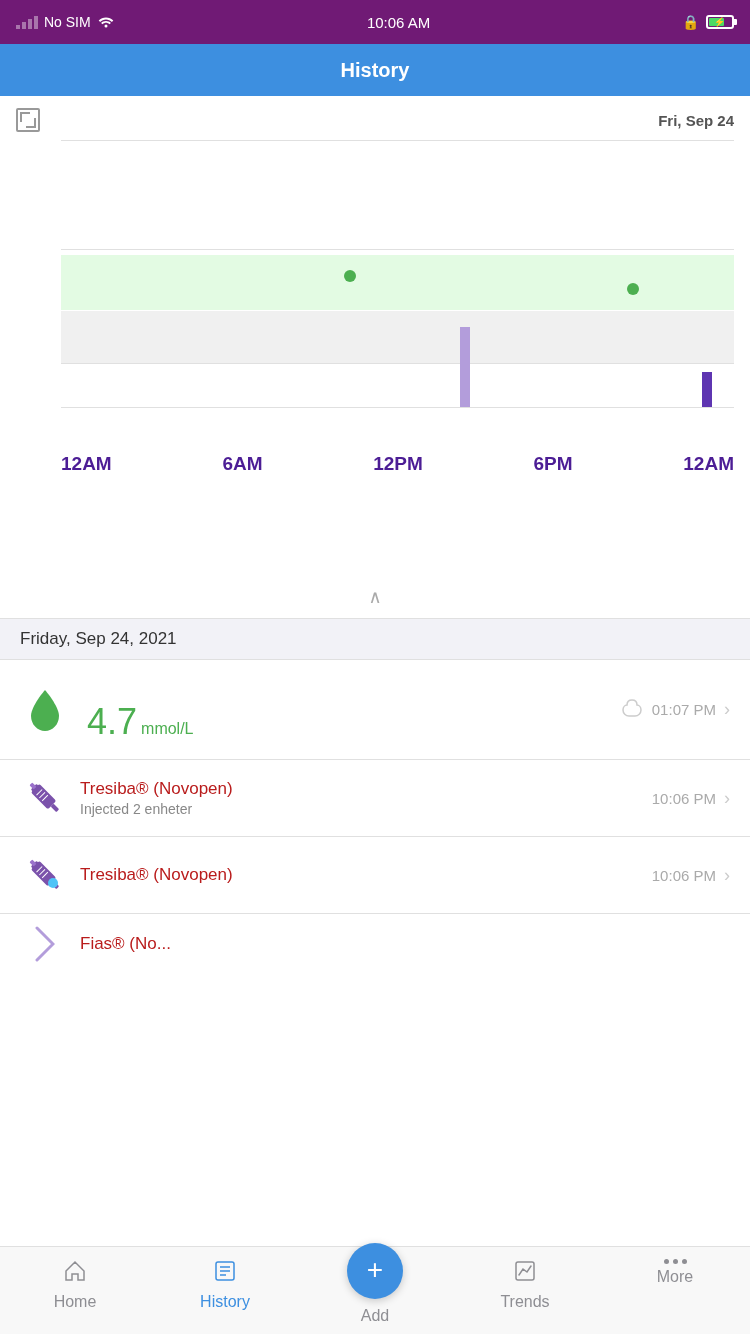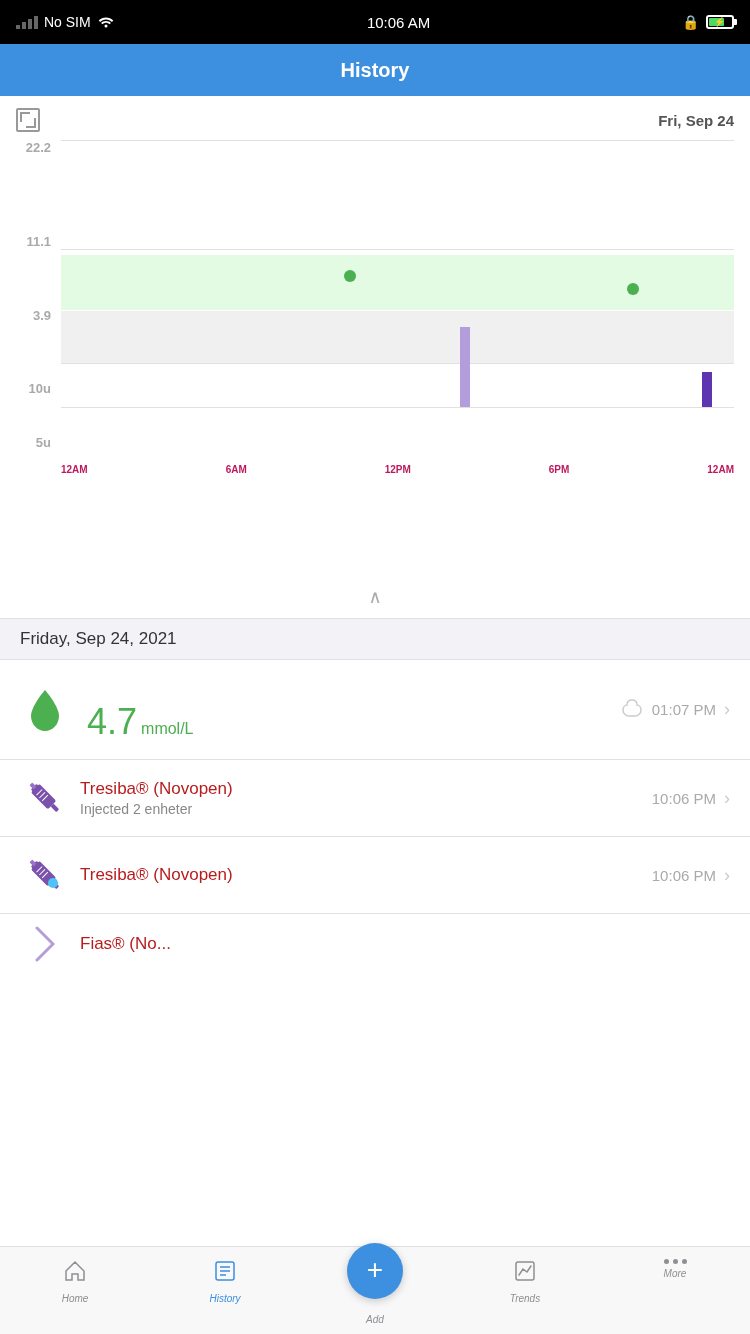--- a/index.html
+++ b/index.html
@@ -1,21 +1,21 @@
 <!DOCTYPE html>
 <html><head>
   <meta charset="utf-8">
   <meta name="viewport" content="width=750">
   <style>
     * { margin: 0; padding: 0; box-sizing: border-box; }
     body { width: 750px; height: 1334px; font-family: -apple-system, BlinkMacSystemFont, 'Helvetica Neue', sans-serif; background: #fff; overflow: hidden; position: relative; }
 
     
     .status-bar {
-      background: #000000;
+      background: #701a75;
       height: 44px;
       display: flex;
       align-items: center;
       justify-content: space-between;
       padding: 0 16px;
       color: white;
       font-size: 14px;
     }
     .status-left { display: flex; align-items: center; gap: 6px; }
     .status-center { font-size: 15px; font-weight: 500; }
@@ -103,21 +103,21 @@
 
     
     .data-point {
       position: absolute;
       width: 12px;
       height: 12px;
       border-radius: 50%;
       background: #4caf50;
       transform: translate(-50%, -50%);
     }
-    .x-label { color: #be185d; font-size: 10px; }
+    .x-label { color: #4c1d95; font-size: 19px; }
 
     
     .collapse-arrow {
       display: flex;
       justify-content: center;
       padding: 10px 0;
       border-bottom: 1px solid #e0e0e0;
     }
     .collapse-arrow span {
       color: #aaa;
@@ -194,21 +194,21 @@
       display: flex;
       flex-direction: column;
       align-items: center;
       gap: 4px;
       padding-top: 4px;
       cursor: pointer;
     }
 
     .tab-icon { font-size: 22px; color: #8e8e93; }
     .tab-icon.active { color: #3d8fe0; }
-    .tab-label { font-size: 10px; color: #8e8e93; font-style: italic; }
+    .tab-label { font-size: 16px; color: #8e8e93; }
     .tab-label.active { color: #3d8fe0; }
 
     .tab-add-btn {
       width: 56px;
       height: 56px;
       border-radius: 50%;
       background: #3d8fe0;
       display: flex;
       align-items: center;
       justify-content: center;
@@ -272,27 +272,20 @@
 <div class="content-scroll">
 
   <div class="chart-section">
     <div class="chart-header">
       <div class="expand-icon"></div>
       <span class="chart-date">Fri, Sep 24</span>
     </div>
 
     <div style="position: relative; height: 340px;">
 
-      <div style="position: absolute; left: 0; top: 0; bottom: 30px; display: flex; flex-direction: column; justify-content: space-between; width: 40px;">
-        <span class="y-label">22.2</span>
-        <span class="y-label" style="margin-top: 40px;">11.1</span>
-        <span class="y-label" style="margin-top: 20px;">3.9</span>
-        <span class="y-label" style="margin-top: 20px;">10u</span>
-        <span class="y-label">5u</span>
-      </div>
 
       <div style="position: absolute; left: 45px; right: 0; top: 0; bottom: 30px;">
 
         <div class="grid-line" style="top: 0;"></div>
         <div class="grid-line" style="top: 35%;"></div>
         <div class="grid-line" style="top: 55%;"></div>
         <div class="grid-line" style="top: 72%;"></div>
         <div class="grid-line" style="top: 86%;"></div>
 
         <div style="position: absolute; left: 0; right: 0; top: 37%; height: 18%; background: rgba(144,238,144,0.25);"></div>
@@ -428,21 +421,21 @@
         <line x1="7" y1="16" x2="13" y2="16" stroke="#3d8fe0" stroke-width="1.5"></line>
       </svg>
     </span>
     <span class="tab-label active">History</span>
   </div>
 
   <div class="tab-item">
     <div class="tab-add-btn">
       <span style="color: white; font-size: 28px; line-height: 1; margin-top: -2px;">+</span>
     </div>
-    <span class="tab-label" style="margin-top: 11px;">Add</span>
+    <span class="tab-label" style="margin-top: 4px;">Add</span>
   </div>
 
   <div class="tab-item">
     <span class="tab-icon">
       <svg width="24" height="24" viewBox="0 0 24 24" fill="none">
         <rect x="3" y="3" width="18" height="18" rx="2" stroke="#8e8e93" stroke-width="1.5"></rect>
         <polyline points="6,16 10,10 14,13 18,7" stroke="#8e8e93" stroke-width="1.5" fill="none" stroke-linecap="round"></polyline>
       </svg>
     </span>
     <span class="tab-label">Trends</span>

